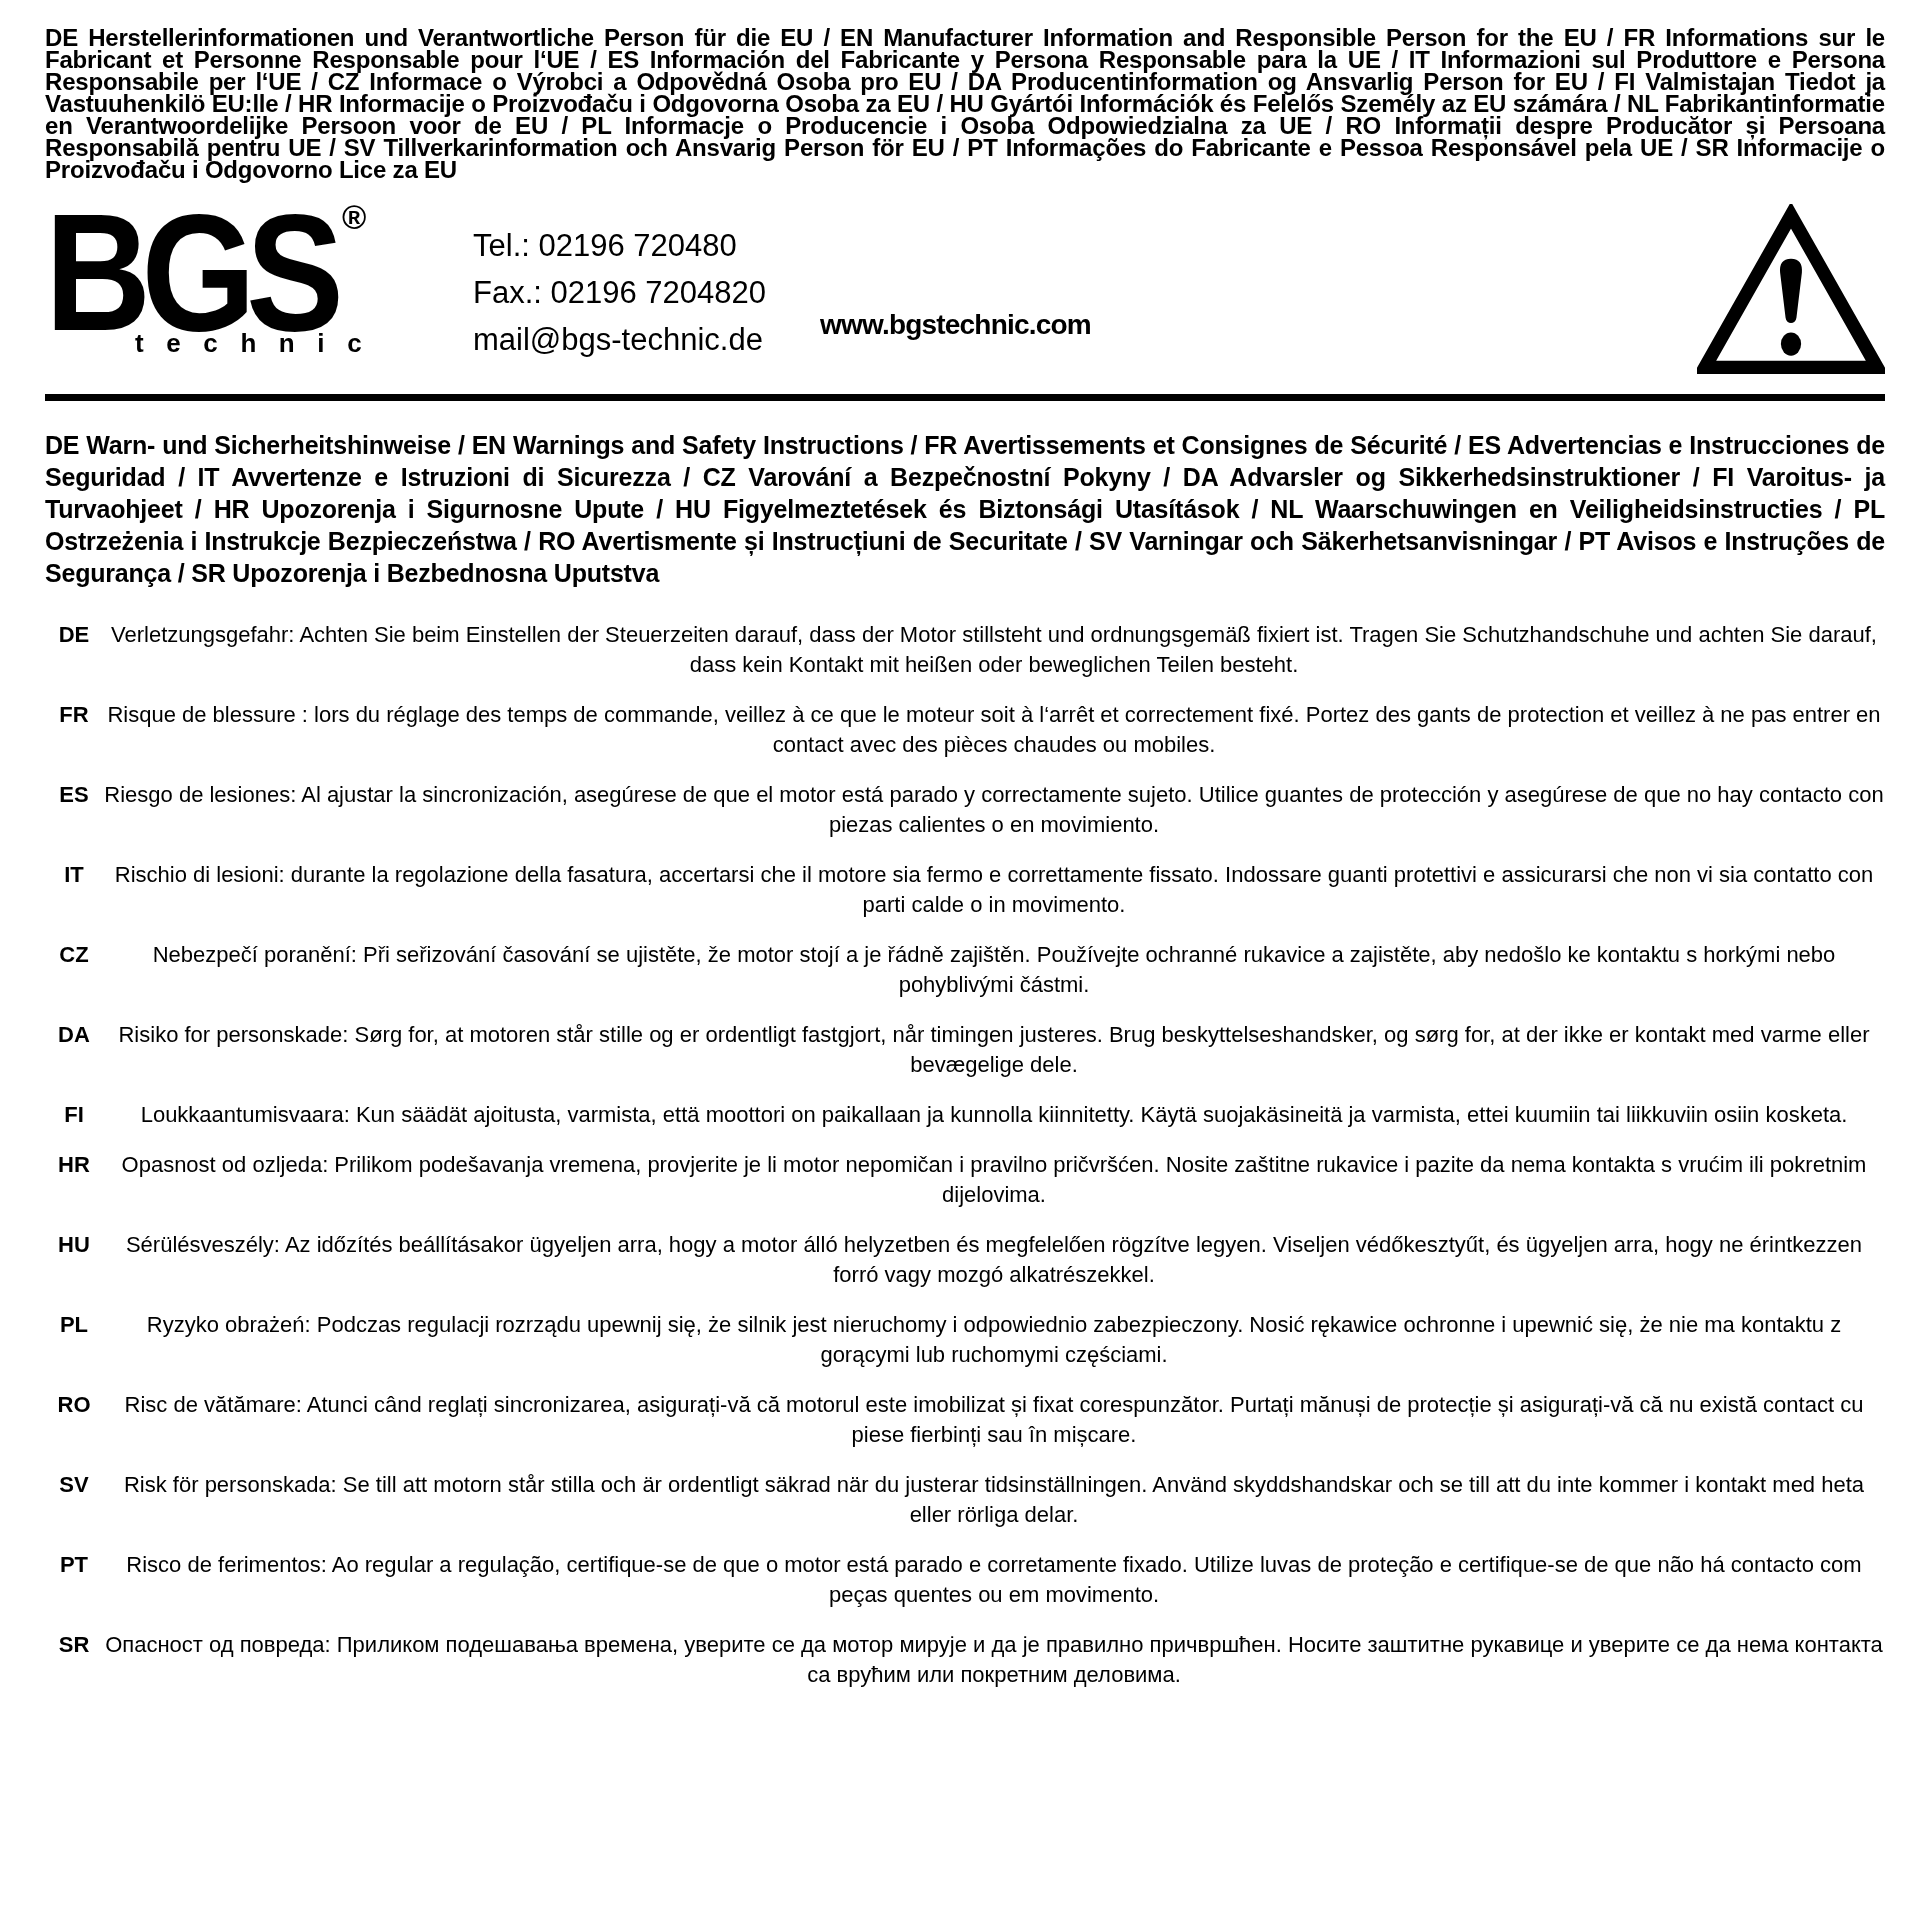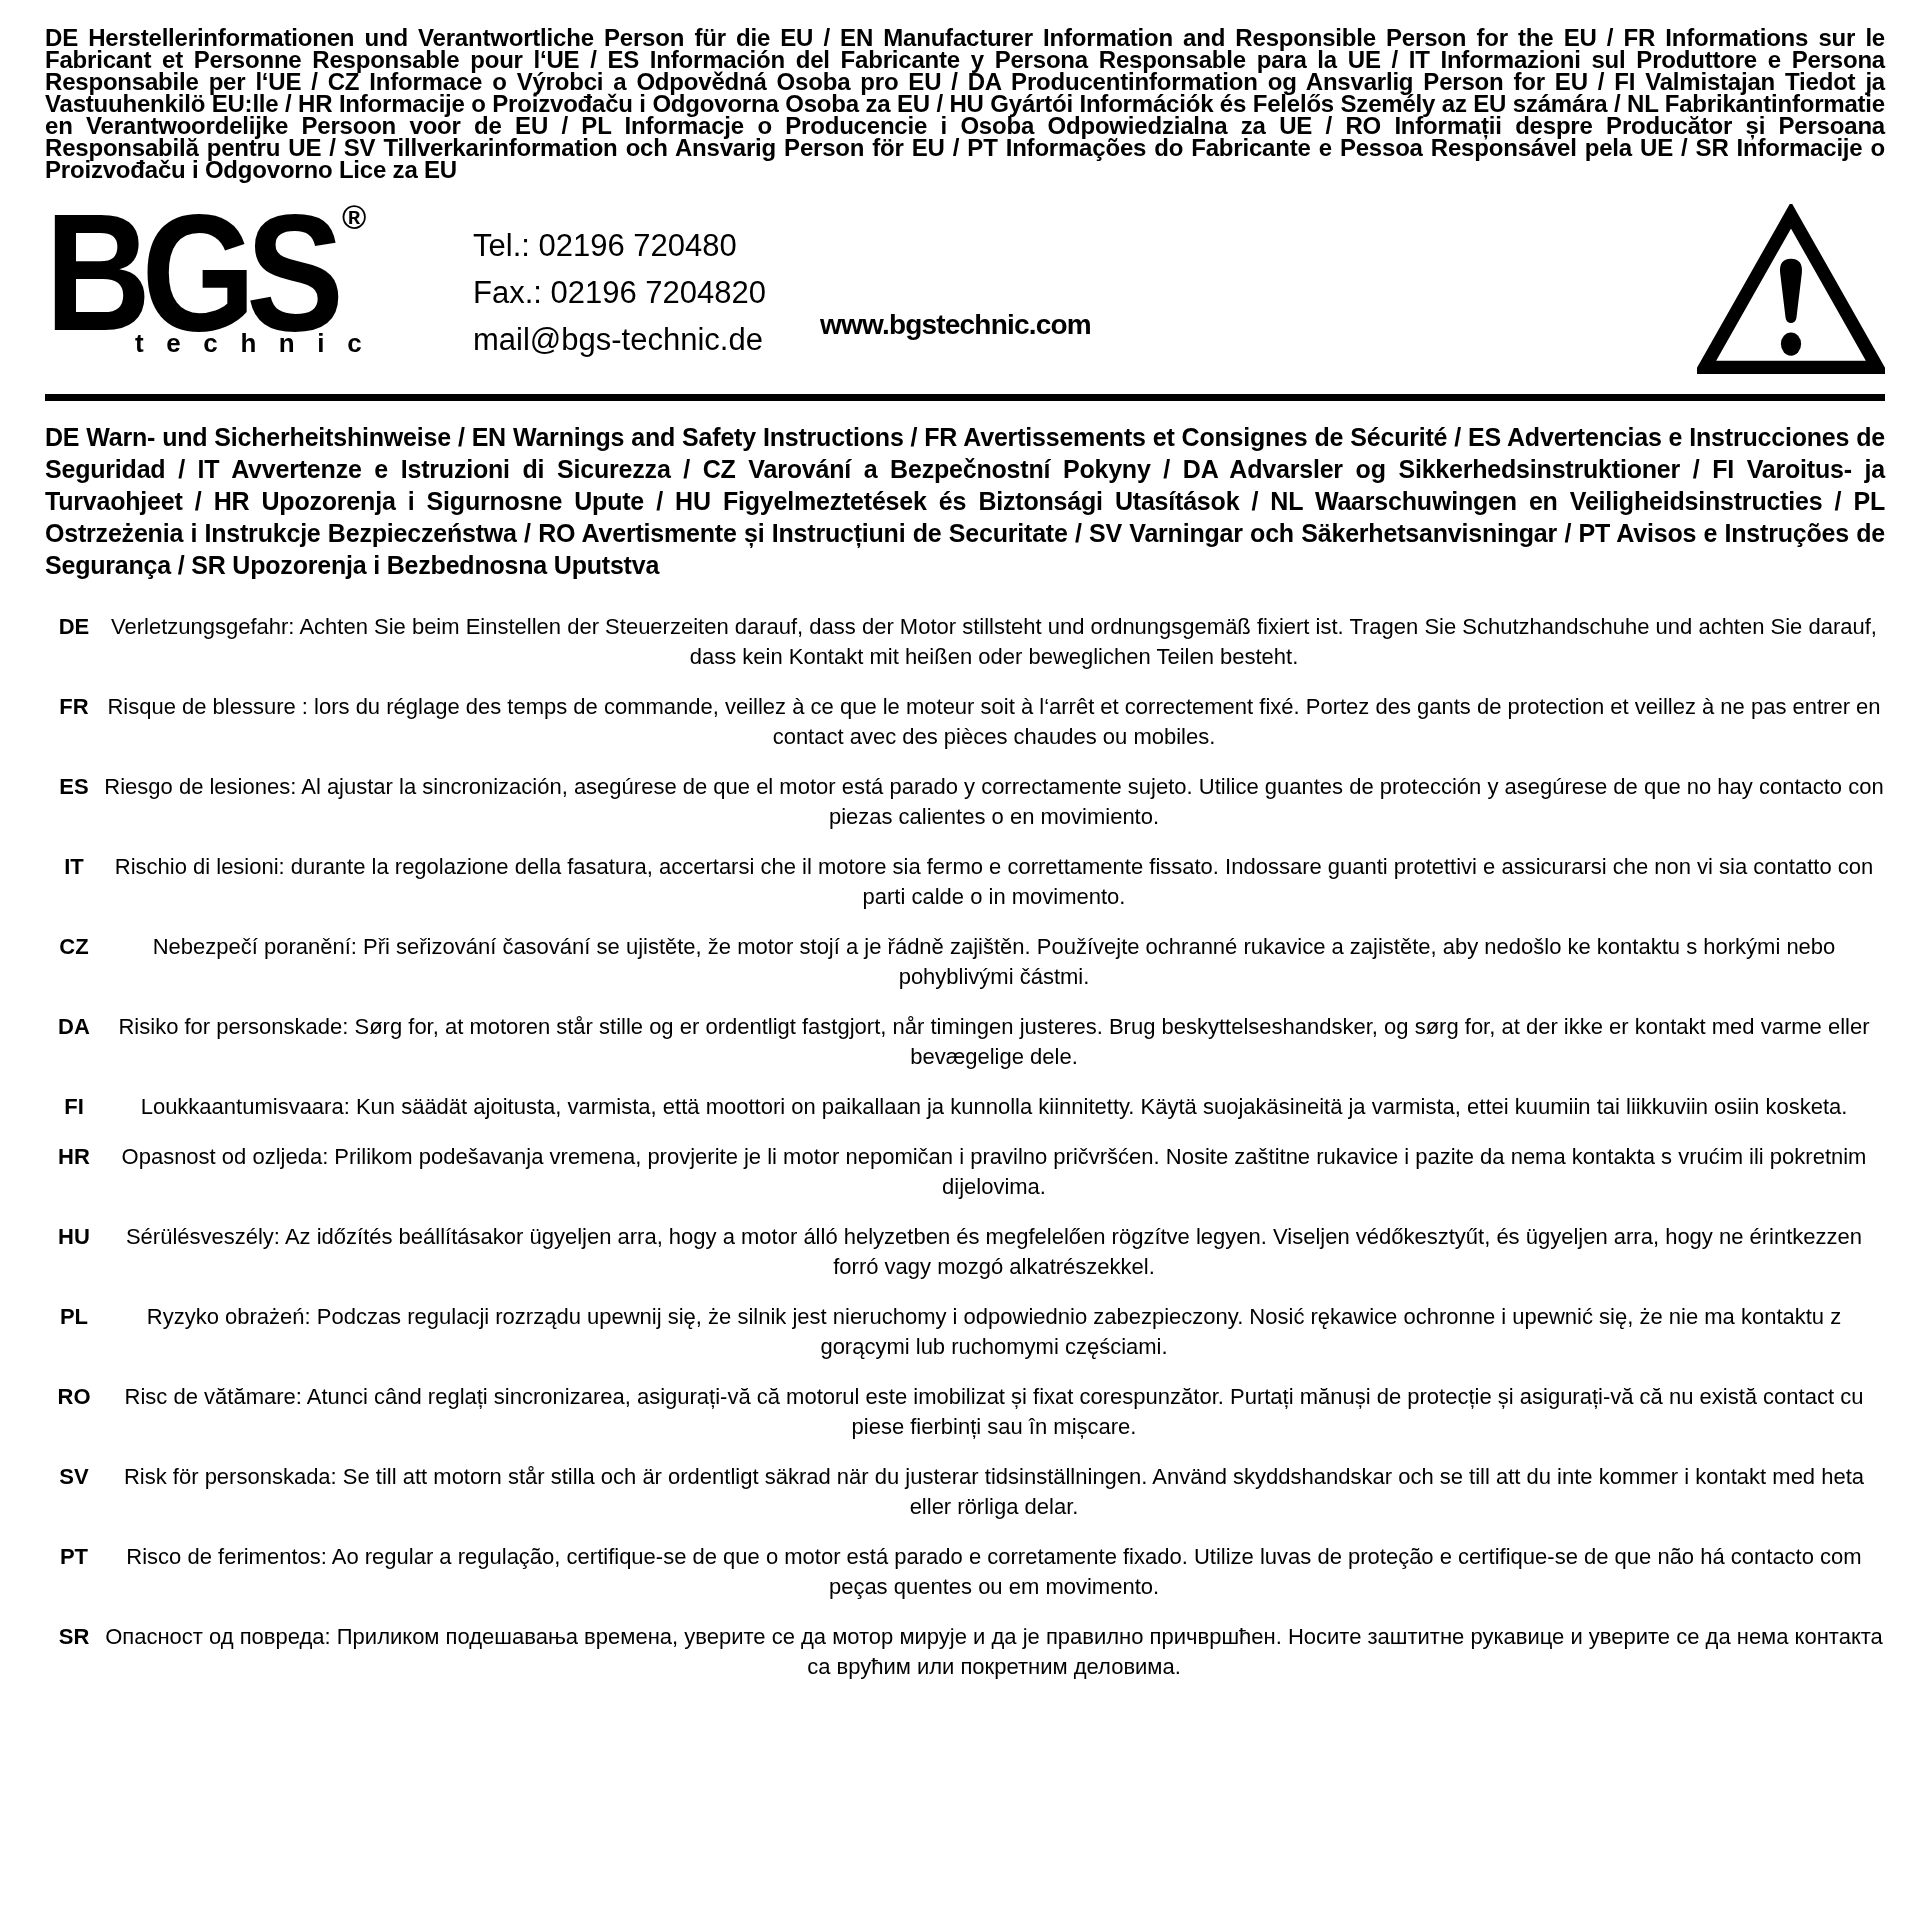--- a/index.html
+++ b/index.html
@@ -69,21 +69,21 @@
   }
   .triangle-wrap { margin-left: auto; flex: none; }
 
   .divider {
     height: 7px;
     background: #000000;
     margin-top: 17px;
   }
 
   .safety-header {
-    margin-top: 20px;
+    margin-top: 28px;
     font-weight: bold;
     font-size: 25px;
     line-height: 32px;
     text-align: justify;
     letter-spacing: -0.2px;
   }
 
   .entries { margin-top: 31px; font-size: 22px; line-height: 30px; }
   .entry { display: flex; margin-bottom: 20px; text-align: center; }
   .entry .code { flex: none; width: 58px; font-weight: bold; }

